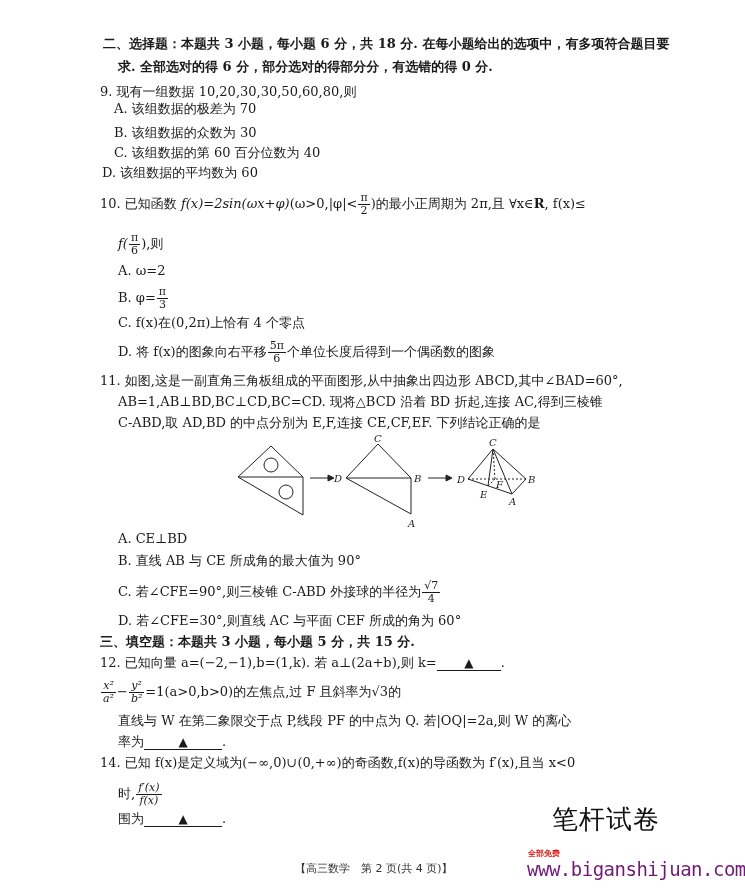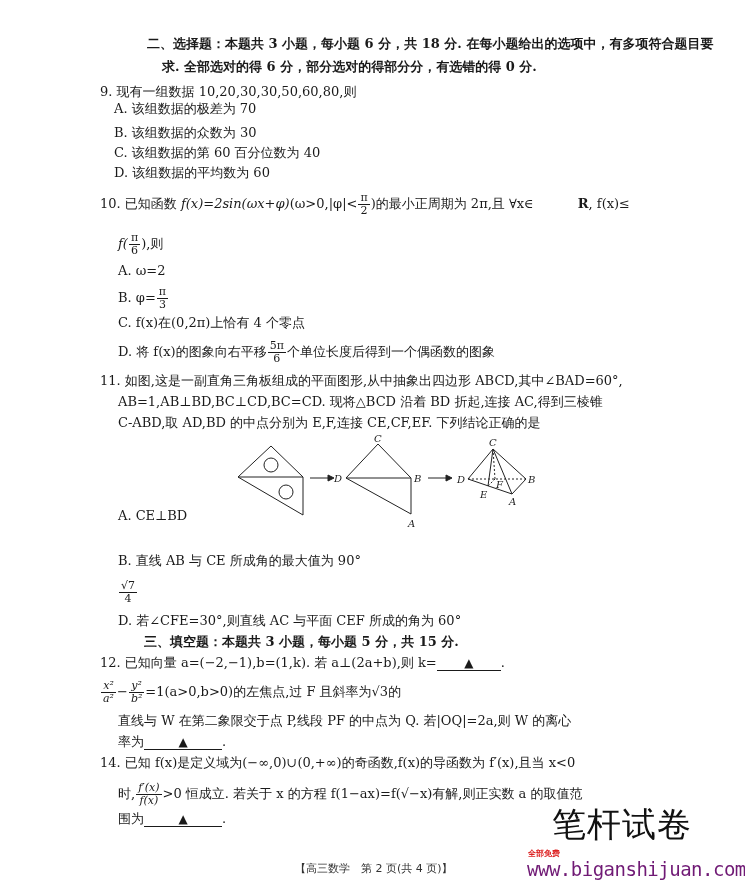--- a/index.html
+++ b/index.html
@@ -2,45 +2,45 @@
 <html><head>
 <meta charset="utf-8">
 <style>
   html, body { margin: 0; padding: 0; background: #ffffff; }
   body {
     width: 745px; height: 890px; position: relative; overflow: hidden;
     font-family: "DejaVu Serif", "Liberation Serif", serif;
     color: #1a1a1a; font-size: 13px;
   }
   .line { position: absolute; white-space: nowrap; line-height: 18px; }
-  .bold { font-weight: bold; margin-left: 44px; }
+  .bold { font-weight: bold; }
   .it { font-style: italic; }
   .frac { display: inline-flex; flex-direction: column; align-items: center; vertical-align: middle; font-size: 11px; line-height: 12px; margin: 0 1px; }
   .frac .num { border-bottom: 1px solid #1a1a1a; padding: 0 2px; }
   .frac .den { padding: 0 2px; }
   .blank { display: inline-block; border-bottom: 1px solid #1a1a1a; text-align: center; width: 64px; line-height: 14px; }
   .blank.w80 { width: 78px; }
   .tri { font-size: 12px; }
   .footer { position: absolute; left: 295px; top: 861px; font-size: 11px; color: #333; font-family: "DejaVu Sans", sans-serif; }
-  .wm-title { position: absolute; left: 552px; top: 802px; font-size: 34px; font-family: "DejaVu Sans", sans-serif; color: #111; letter-spacing: 1px; }
+  .wm-title { position: absolute; left: 552px; top: 802px; font-size: 26px; font-family: "DejaVu Sans", sans-serif; color: #111; letter-spacing: 1px; }
   .wm-free { position: absolute; left: 528px; top: 848px; font-size: 8px; color: #d22; font-family: "DejaVu Sans", sans-serif; font-weight: bold; }
   .wm-url { position: absolute; left: 527px; top: 858px; font-size: 19px; font-family: "DejaVu Sans Mono", "Liberation Mono", monospace; color: #701a75; letter-spacing: -0.5px; }
   .figure { position: absolute; left: 228px; top: 432px; }
 </style>
 </head>
 <body>
 
 <div class="line bold" style="left:103px; top:35px;">二、选择题：本题共 3 小题，每小题 6 分，共 18 分. 在每小题给出的选项中，有多项符合题目要</div>
 <div class="line bold" style="left:118px; top:58px;">求. 全部选对的得 6 分，部分选对的得部分分，有选错的得 0 分.</div>
 
 <div class="line" style="left:100px; top:83px;">9. 现有一组数据 10,20,30,30,50,60,80,则</div>
 <div class="line" style="left:114px; top:100px;">A. 该组数据的极差为 70</div>
 <div class="line" style="left:114px; top:124px;">B. 该组数据的众数为 30</div>
 <div class="line" style="left:114px; top:144px;">C. 该组数据的第 60 百分位数为 40</div>
-<div class="line" style="left:114px; top:164px;text-align:center;">D. 该组数据的平均数为 60</div>
+<div class="line" style="left:102px; top:164px;text-align:center;">D. 该组数据的平均数为 60</div>
 
 <div class="line" style="left:100px; top:192px;">
   <span>10. 已知函数 </span><span class="it">f(x)=2sin(ωx+φ)</span><span>(ω&gt;0,|φ|&lt;</span><span class="frac">
       <span class="num">π</span>
       <span class="den">2</span>
     </span><span>)的最小正周期为 2π,且 ∀x∈</span><span class="bold">R</span><span>, f(x)≤</span>
 </div>
 <div class="line" style="left:118px; top:232px;">
   <span class="it">f(</span><span class="frac">
       <span class="num">π</span>
@@ -100,24 +100,24 @@
     <text x="180" y="95">A</text>
     <text x="261" y="14">C</text>
     <text x="229" y="51">D</text>
     <text x="300" y="51">B</text>
     <text x="281" y="73">A</text>
     <text x="252" y="66">E</text>
     <text x="268" y="56">F</text>
   </g>
 </svg>
 
-<div class="line" style="left:118px; top:507px;text-align:center;">A. CE⊥BD</div>
+<div class="line" style="left:118px; top:530px;text-align:center;">A. CE⊥BD</div>
 <div class="line" style="left:118px; top:552px;">B. 直线 AB 与 CE 所成角的最大值为 90°</div>
 <div class="line" style="left:118px; top:580px;">
-  <span class="frac">
+  <span>C. 若∠CFE=90°,则三棱锥 C-ABD 外接球的半径为</span><span class="frac">
       <span class="num">√7</span>
       <span class="den">4</span>
     </span>
 </div>
 <div class="line" style="left:118px; top:612px;text-align:right;">D. 若∠CFE=30°,则直线 AC 与平面 CEF 所成的角为 60°</div>
 
 <div class="line bold" style="left:100px; top:633px;">三、填空题：本题共 3 小题，每小题 5 分，共 15 分.</div>
 
 <div class="line" style="left:100px; top:654px;">
   <span>12. 已知向量 a=(−2,−1),b=(1,k). 若 a⊥(2a+b),则 k=</span><span class="blank"><span class="tri">▲</span></span><span>.</span>
@@ -135,21 +135,21 @@
 <div class="line" style="left:118px; top:712px;">直线与 W 在第二象限交于点 P,线段 PF 的中点为 Q. 若|OQ|=2a,则 W 的离心</div>
 <div class="line" style="left:118px; top:733px;">
   <span>率为</span><span class="blank w80"><span class="tri">▲</span></span><span>.</span>
 </div>
 
 <div class="line" style="left:100px; top:754px;">14. 已知 f(x)是定义域为(−∞,0)∪(0,+∞)的奇函数,f(x)的导函数为 f′(x),且当 x&lt;0</div>
 <div class="line" style="left:118px; top:782px;">
   <span>时,</span><span class="frac it">
       <span class="num">f′(x)</span>
       <span class="den">f(x)</span>
-    </span><span>&gt;0 恒成立. 若关于 x 的方程 f(1−ax)=f(√−x)有解,则正实数 a 的取值范</span>
+    </span>
 </div>
 <div class="line" style="left:118px; top:810px;">
   <span>围为</span><span class="blank w80"><span class="tri">▲</span></span><span>.</span>
 </div>
 
 <div class="footer">【高三数学　第 2 页(共 4 页)】</div>
 
 <div class="wm-title">笔杆试卷</div>
 <div class="wm-free">全部免费</div>
 <div class="wm-url">www.biganshijuan.com</div>

